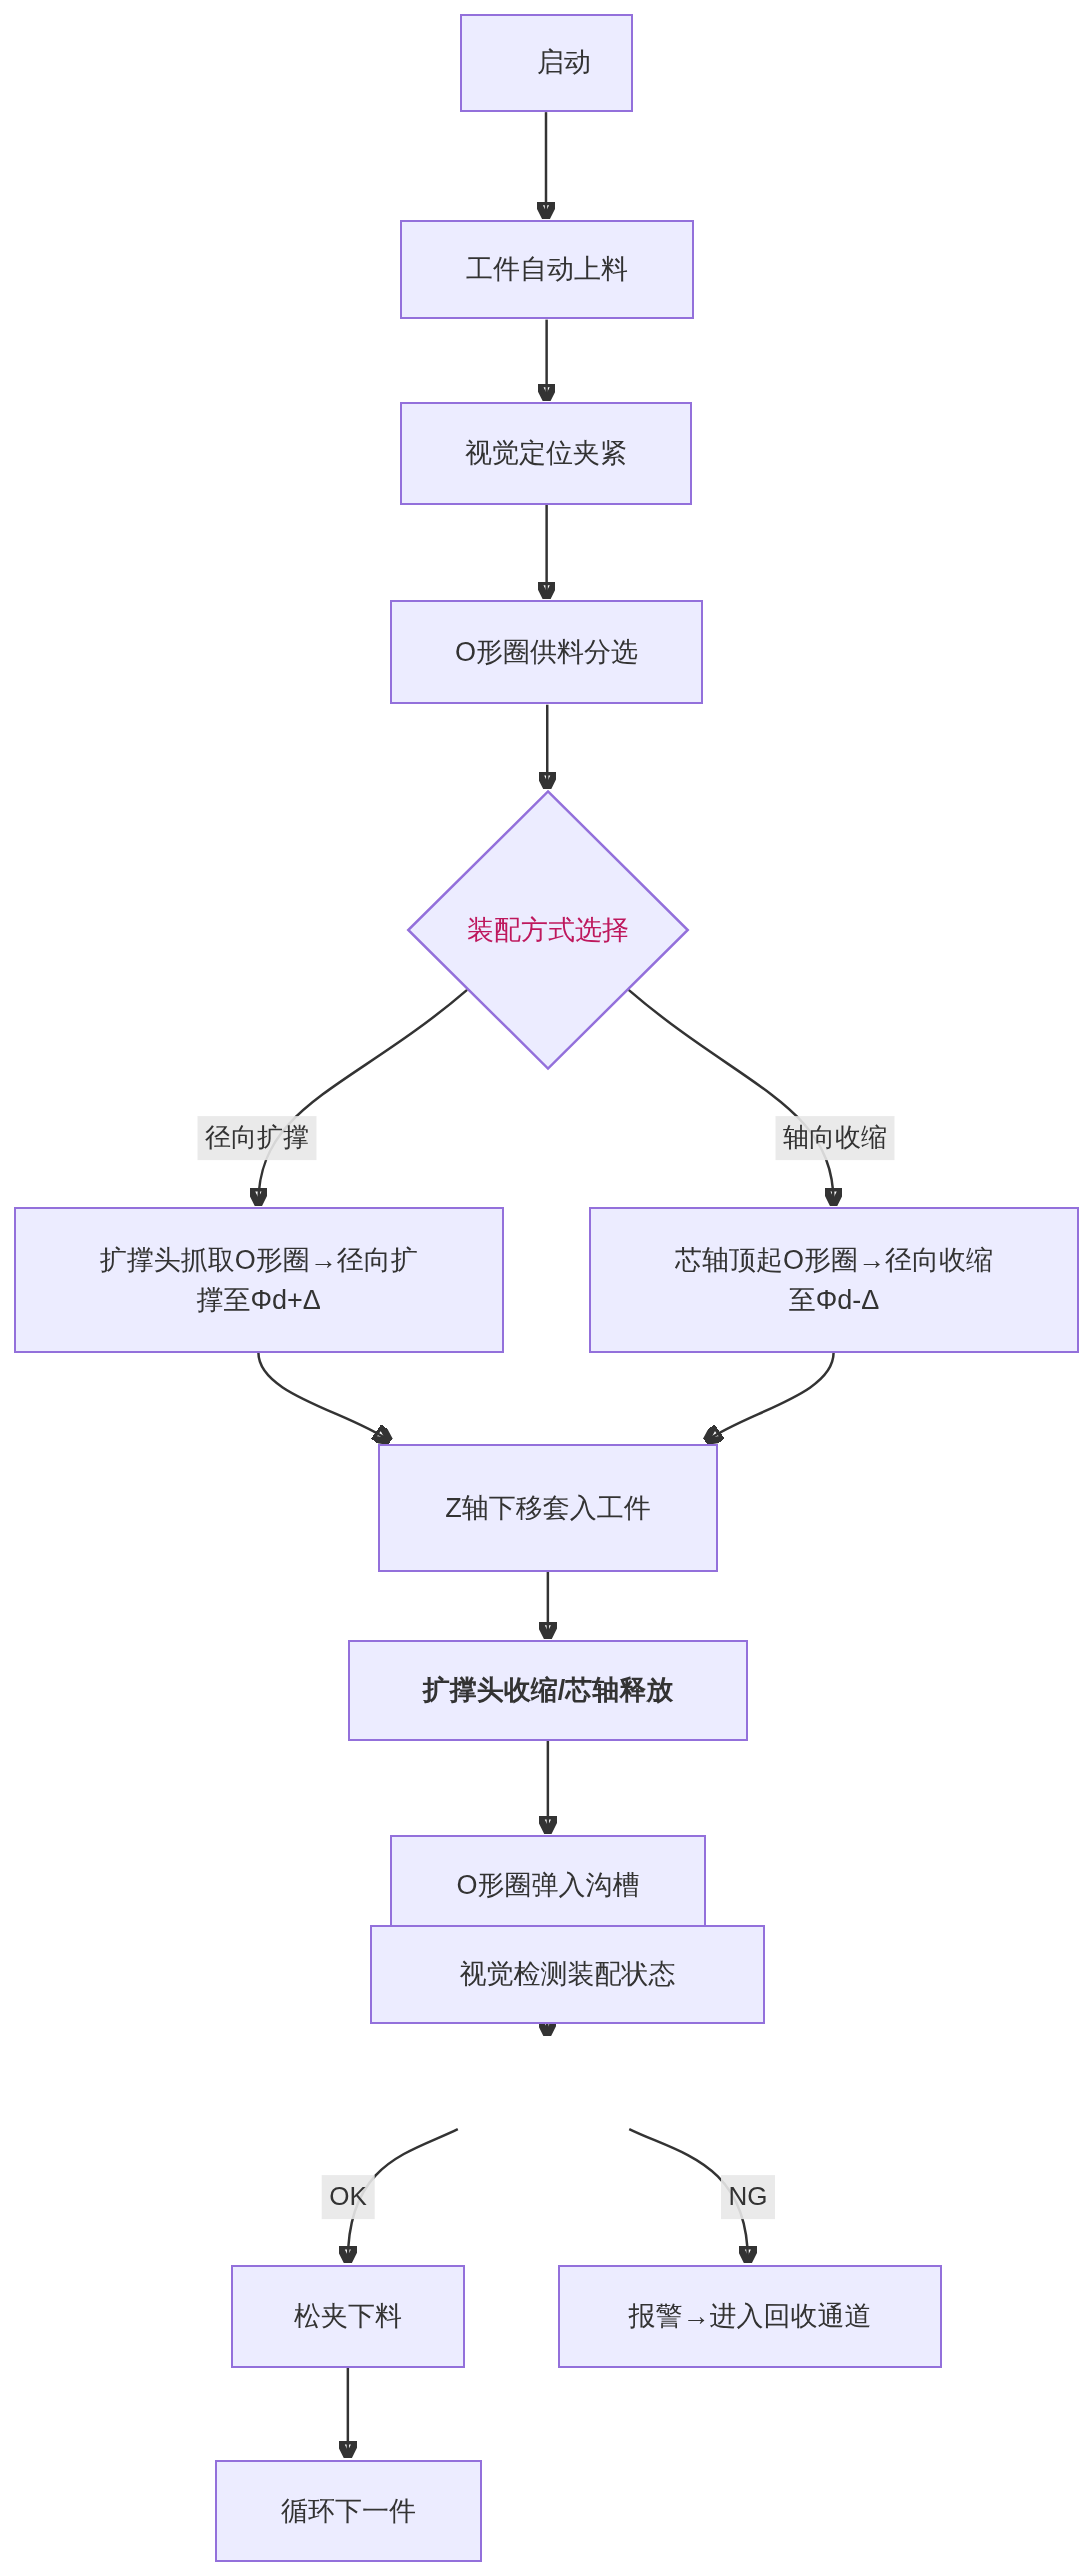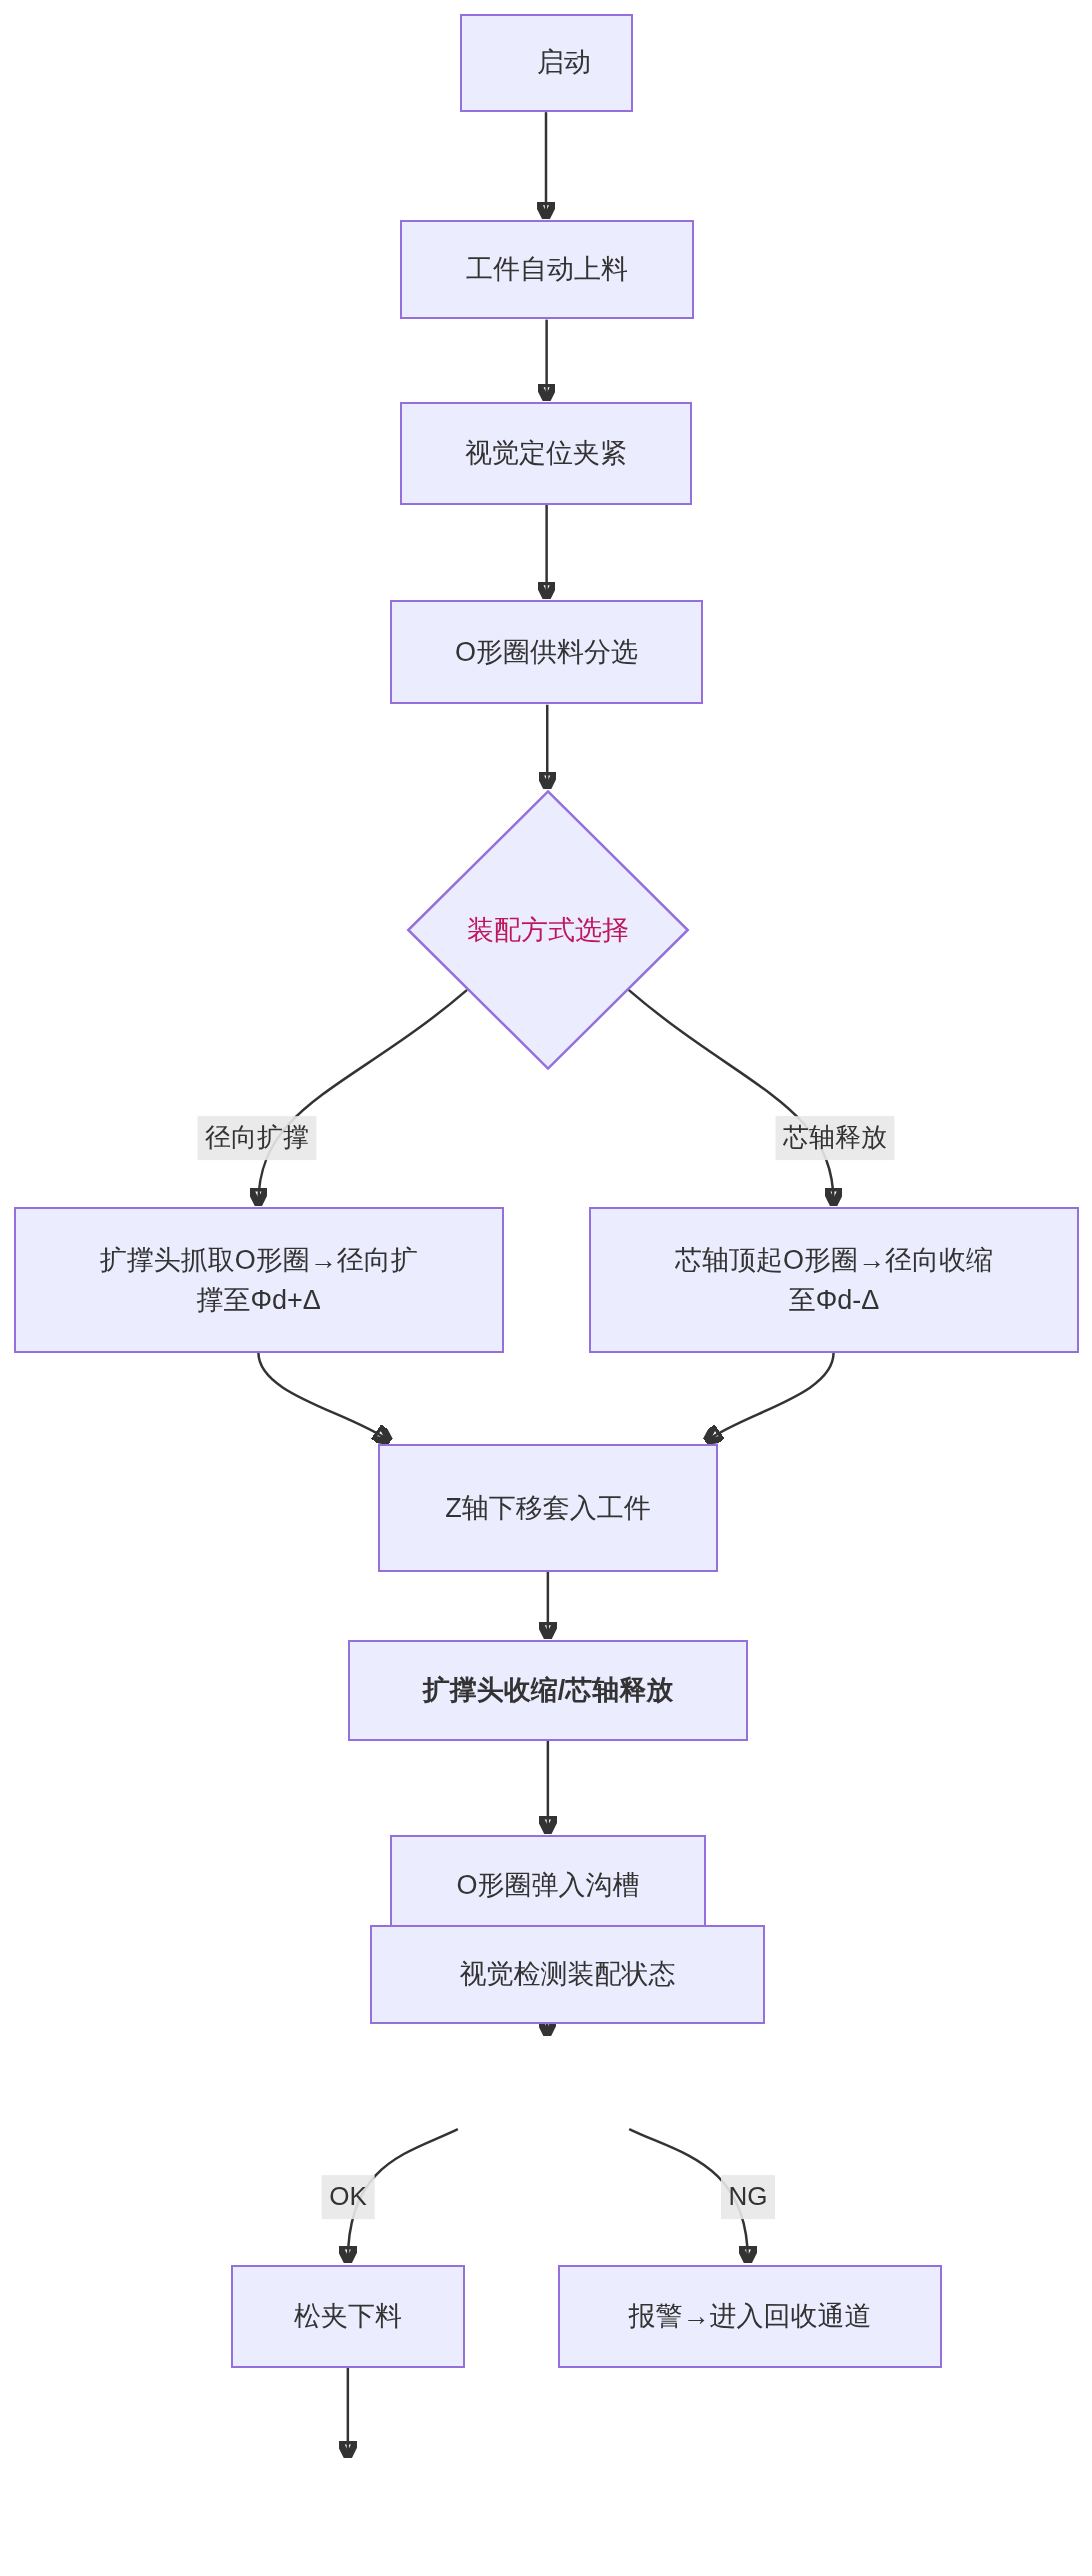--- a/index.html
+++ b/index.html
@@ -87,21 +87,21 @@
   <div class="node n-sort">O形圈供料分选</div>
 
   <div class="diamond">
     <svg viewBox="0 0 454 450" xmlns="http://www.w3.org/2000/svg">
       <polygon points="227,2 452,225 227,448 2,225" fill="#ECECFF" stroke="#9370DB" stroke-width="4"></polygon>
     </svg>
     <div class="dlabel">装配方式选择</div>
   </div>
 
   <div class="edge-label el-radial">径向扩撑</div>
-  <div class="edge-label el-axial">芯轴释放</div>
+  <div class="edge-label el-axial">轴向收缩</div>
 
   <div class="node n-expand">扩撑头抓取O形圈→径向扩
 撑至Φd+Δ</div>
 
   <div class="node n-shrink">芯轴顶起O形圈→径向收缩
 至Φd-Δ</div>
 
   <div class="node n-insert">Z轴下移套入工件</div>
 
   <div class="node n-release">扩撑头收缩/芯轴释放</div>
@@ -110,15 +110,16 @@
 
   <div class="node n-inspect">视觉检测装配状态</div>
 
   <div class="edge-label el-ok">OK</div>
   <div class="edge-label el-ng">NG</div>
 
   <div class="node n-unload">松夹下料</div>
 
   <div class="node n-alarm">报警→进入回收通道</div>
 
+  <div class="node n-next">循环下一件</div>
 
 </div>
 
 
 </body></html>

